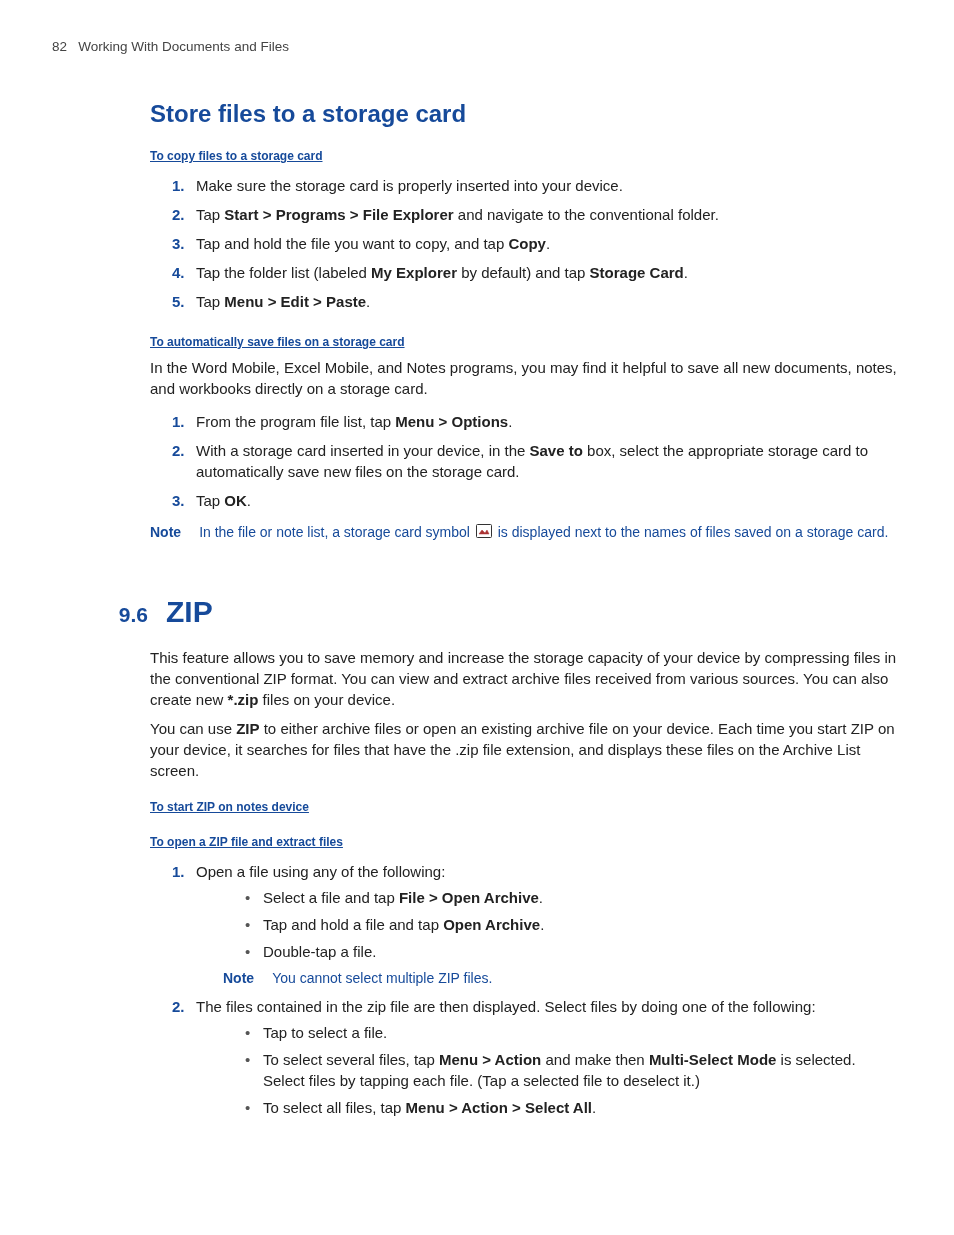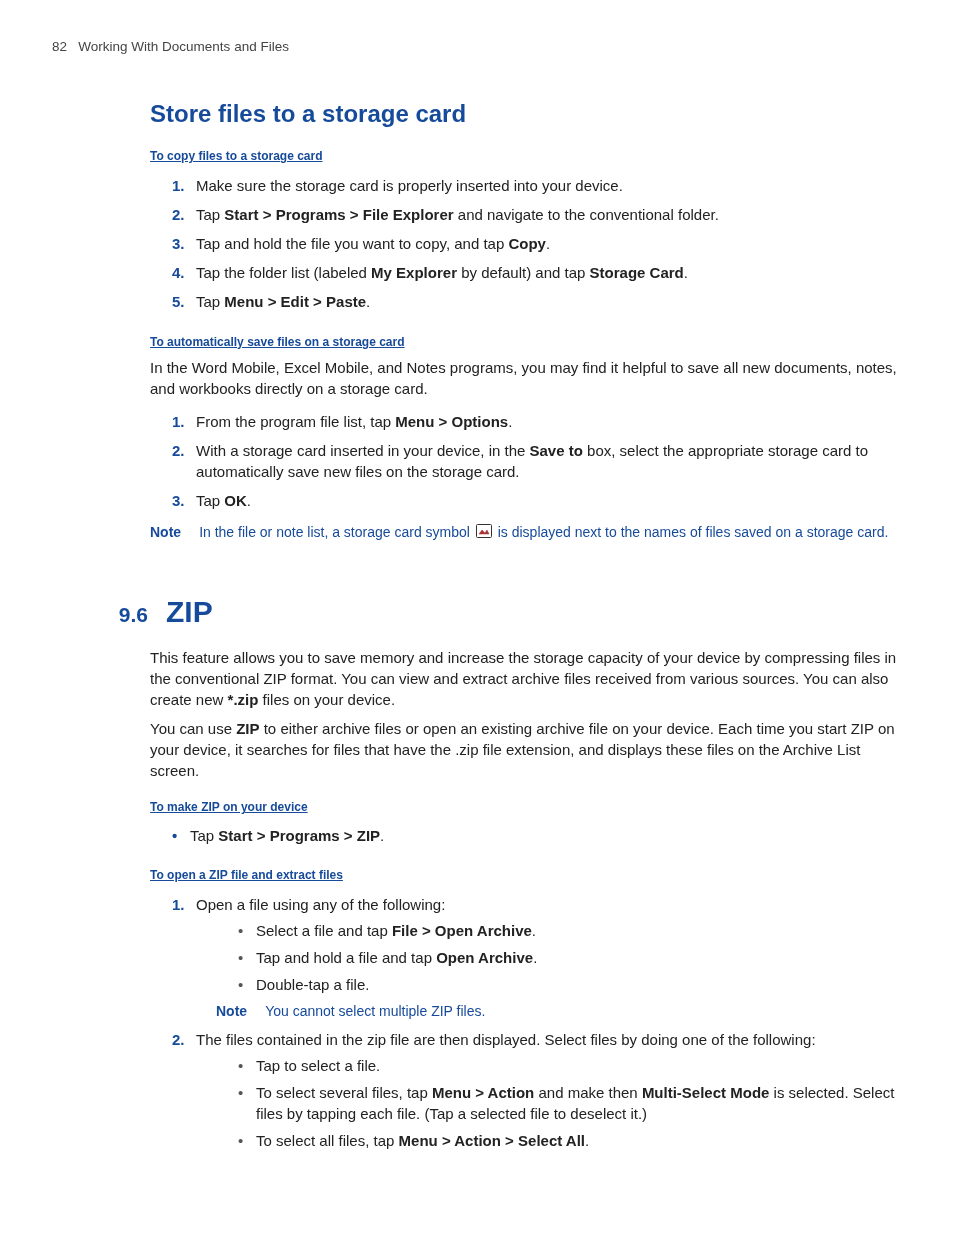--- a/index.html
+++ b/index.html
@@ -78,21 +78,21 @@
     font-weight: 700;
     position: absolute;
     left: 0;
     top: 3px;
   }
   ul.bul.inner > li::before {
     color: #555;
     font-weight: 400;
   }
   .sublist {
-    margin-left: 20px;
+    margin-left: 27px;
   }
   b { font-weight: 700; }
   .note-row {
     display: flex;
     gap: 18px;
     margin-top: 8px;
     align-items: flex-start;
   }
   .note-label {
     color: var(--blue);
@@ -206,26 +206,21 @@
 
     <p>
       <span>This feature allows you to save memory and increase the storage capacity of your device by compressing files in the conventional ZIP format. You can view and extract archive files received from various sources. You can also create new </span><b>*.zip</b><span> files on your device.</span>
     </p>
 
 
     <p>
       <span>You can use </span><b>ZIP</b><span> to either archive files or open an existing archive file on your device. Each time you start ZIP on your device, it searches for files that have the .zip file extension, and displays these files on the Archive List screen.</span>
     </p>
 
-    <div class="h3">To make ZIP on your device</div>
-    <ul class="bul">
-      <li>
-        <span>Tap </span><b>Start &gt; Programs &gt; ZIP</b><span>.</span>
-      </li>
-    </ul>
+    <div class="h3">To start ZIP on notes device</div>
 
     <div class="h3">To open a ZIP file and extract files</div>
     <ol class="num">
       <li>
         <span class="marker">1.</span>
         <span>Open a file using any of the following:</span>
         <div class="sublist">
           <ul class="bul inner">
             <li><span>Select a file and tap </span><b>File &gt; Open Archive</b><span>.</span></li>
             <li><span>Tap and hold a file and tap </span><b>Open Archive</b><span>.</span></li>

